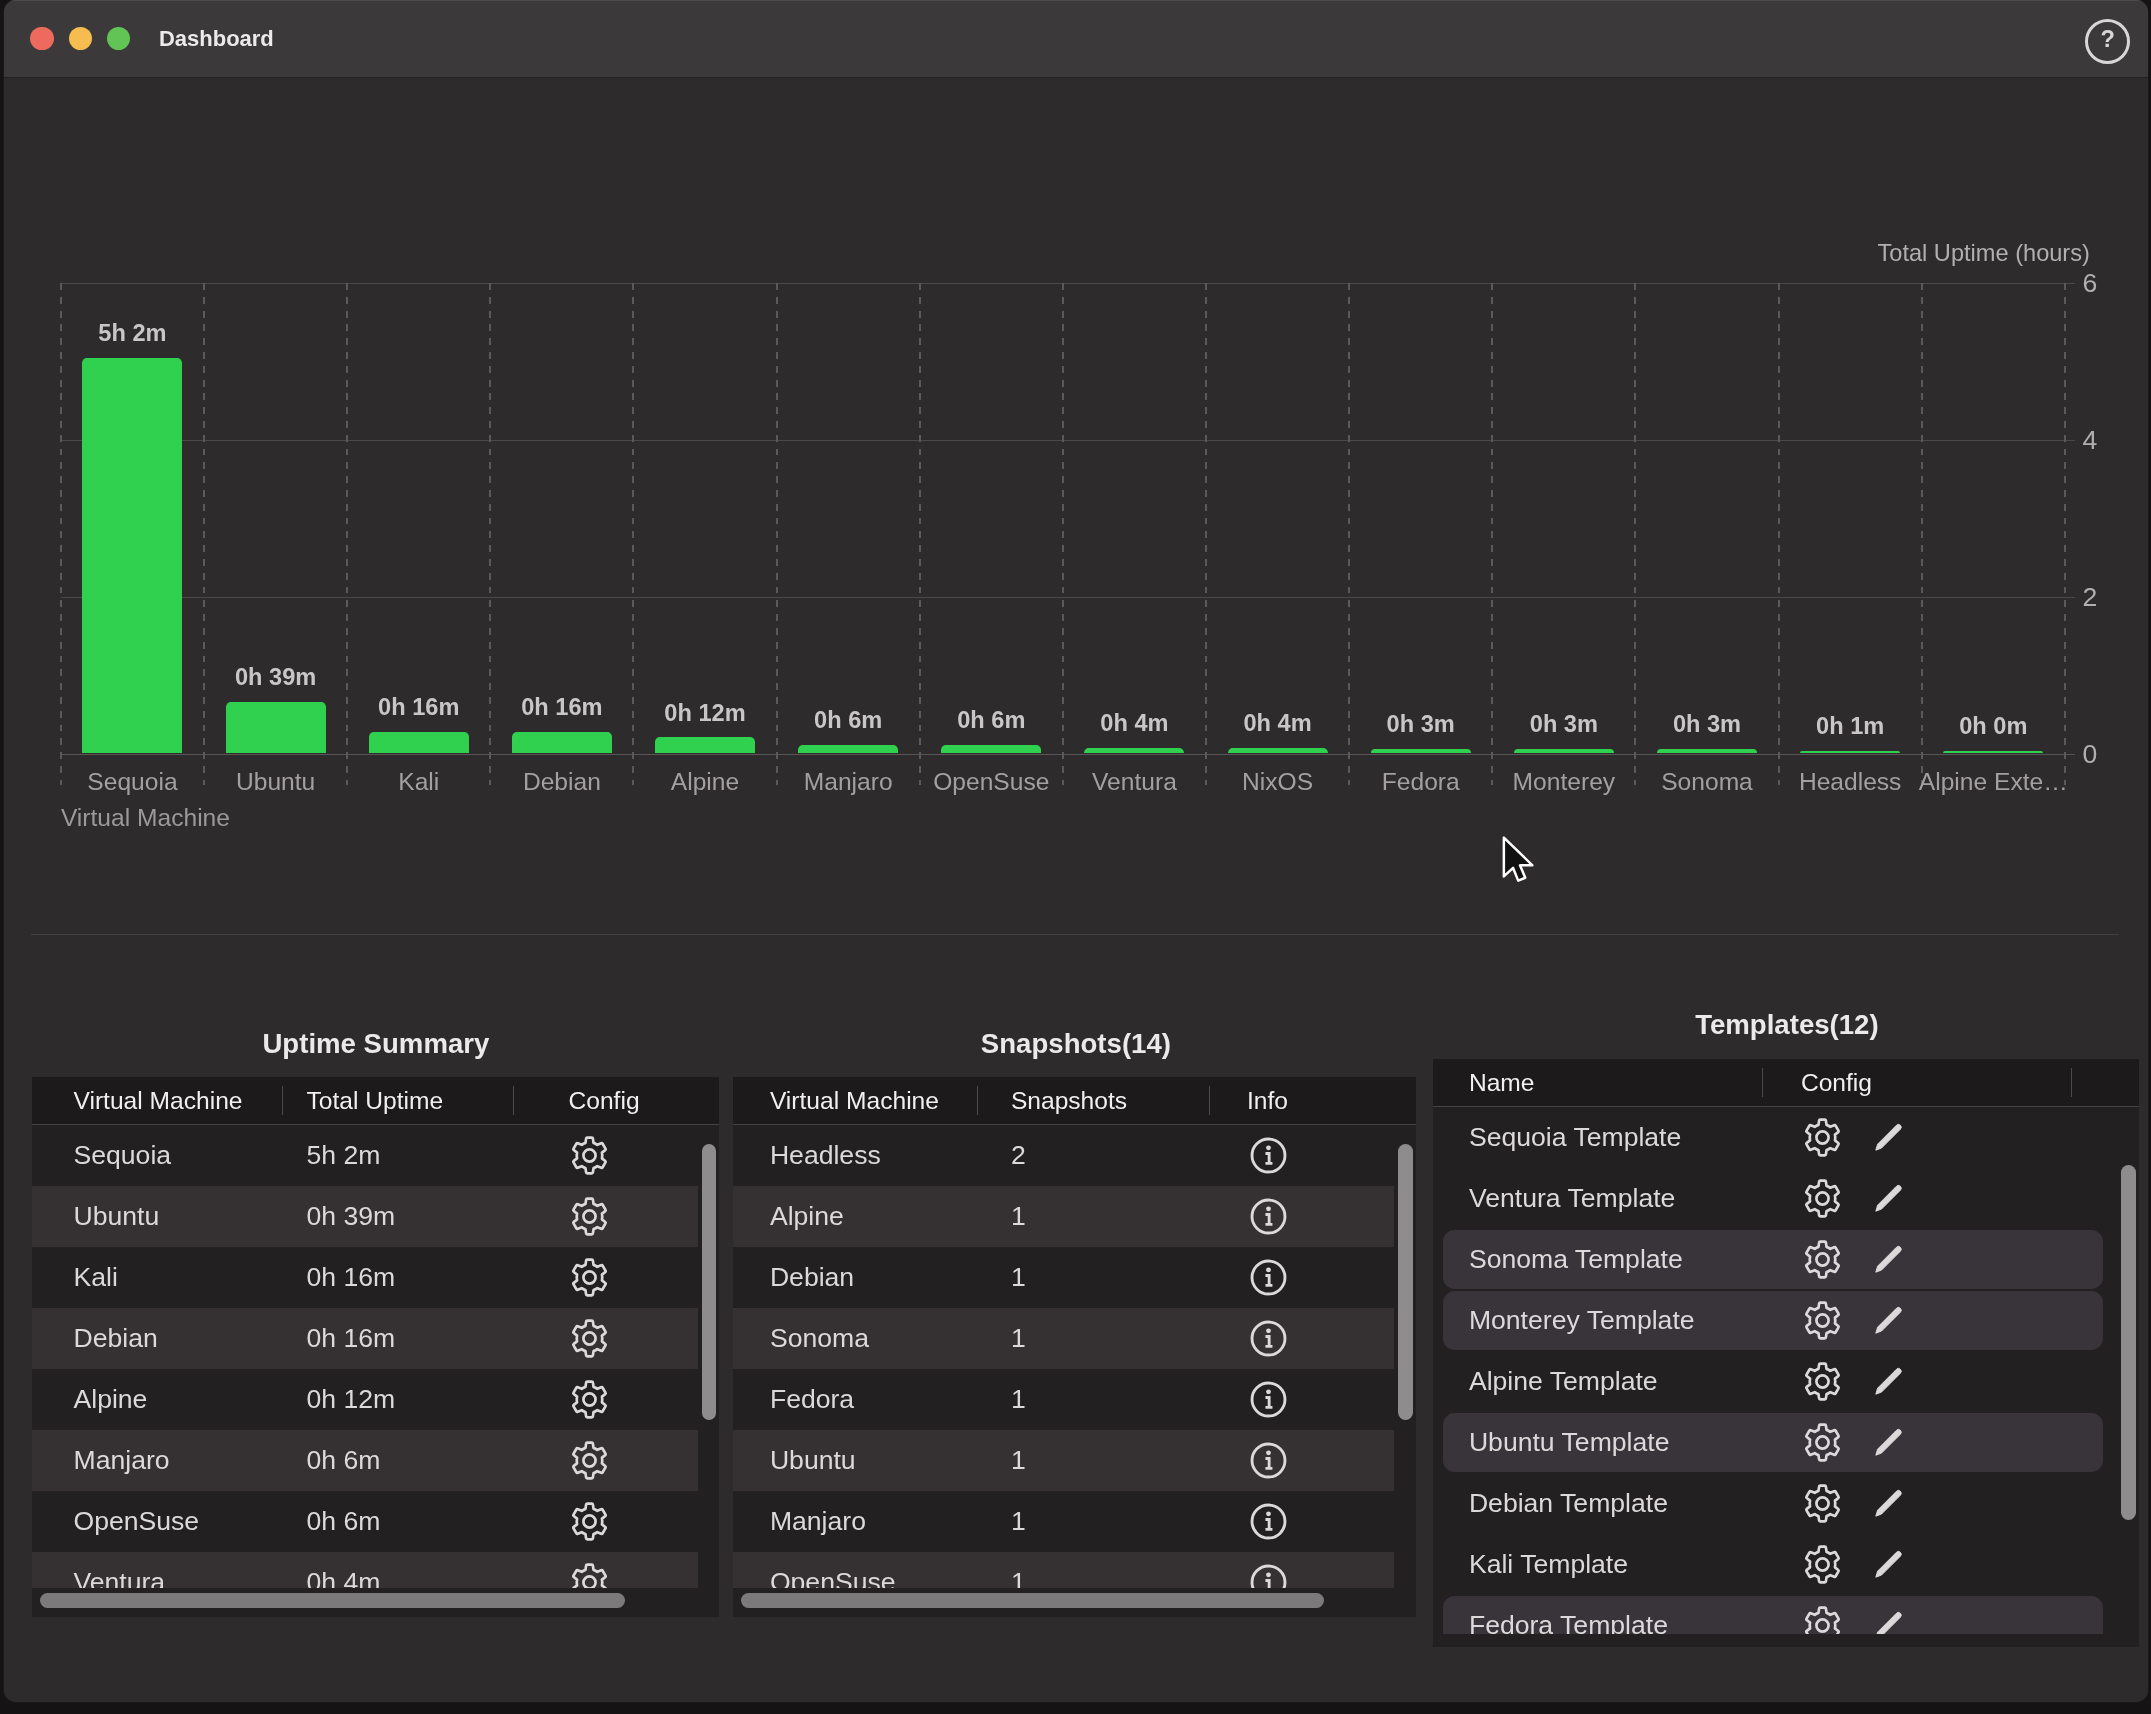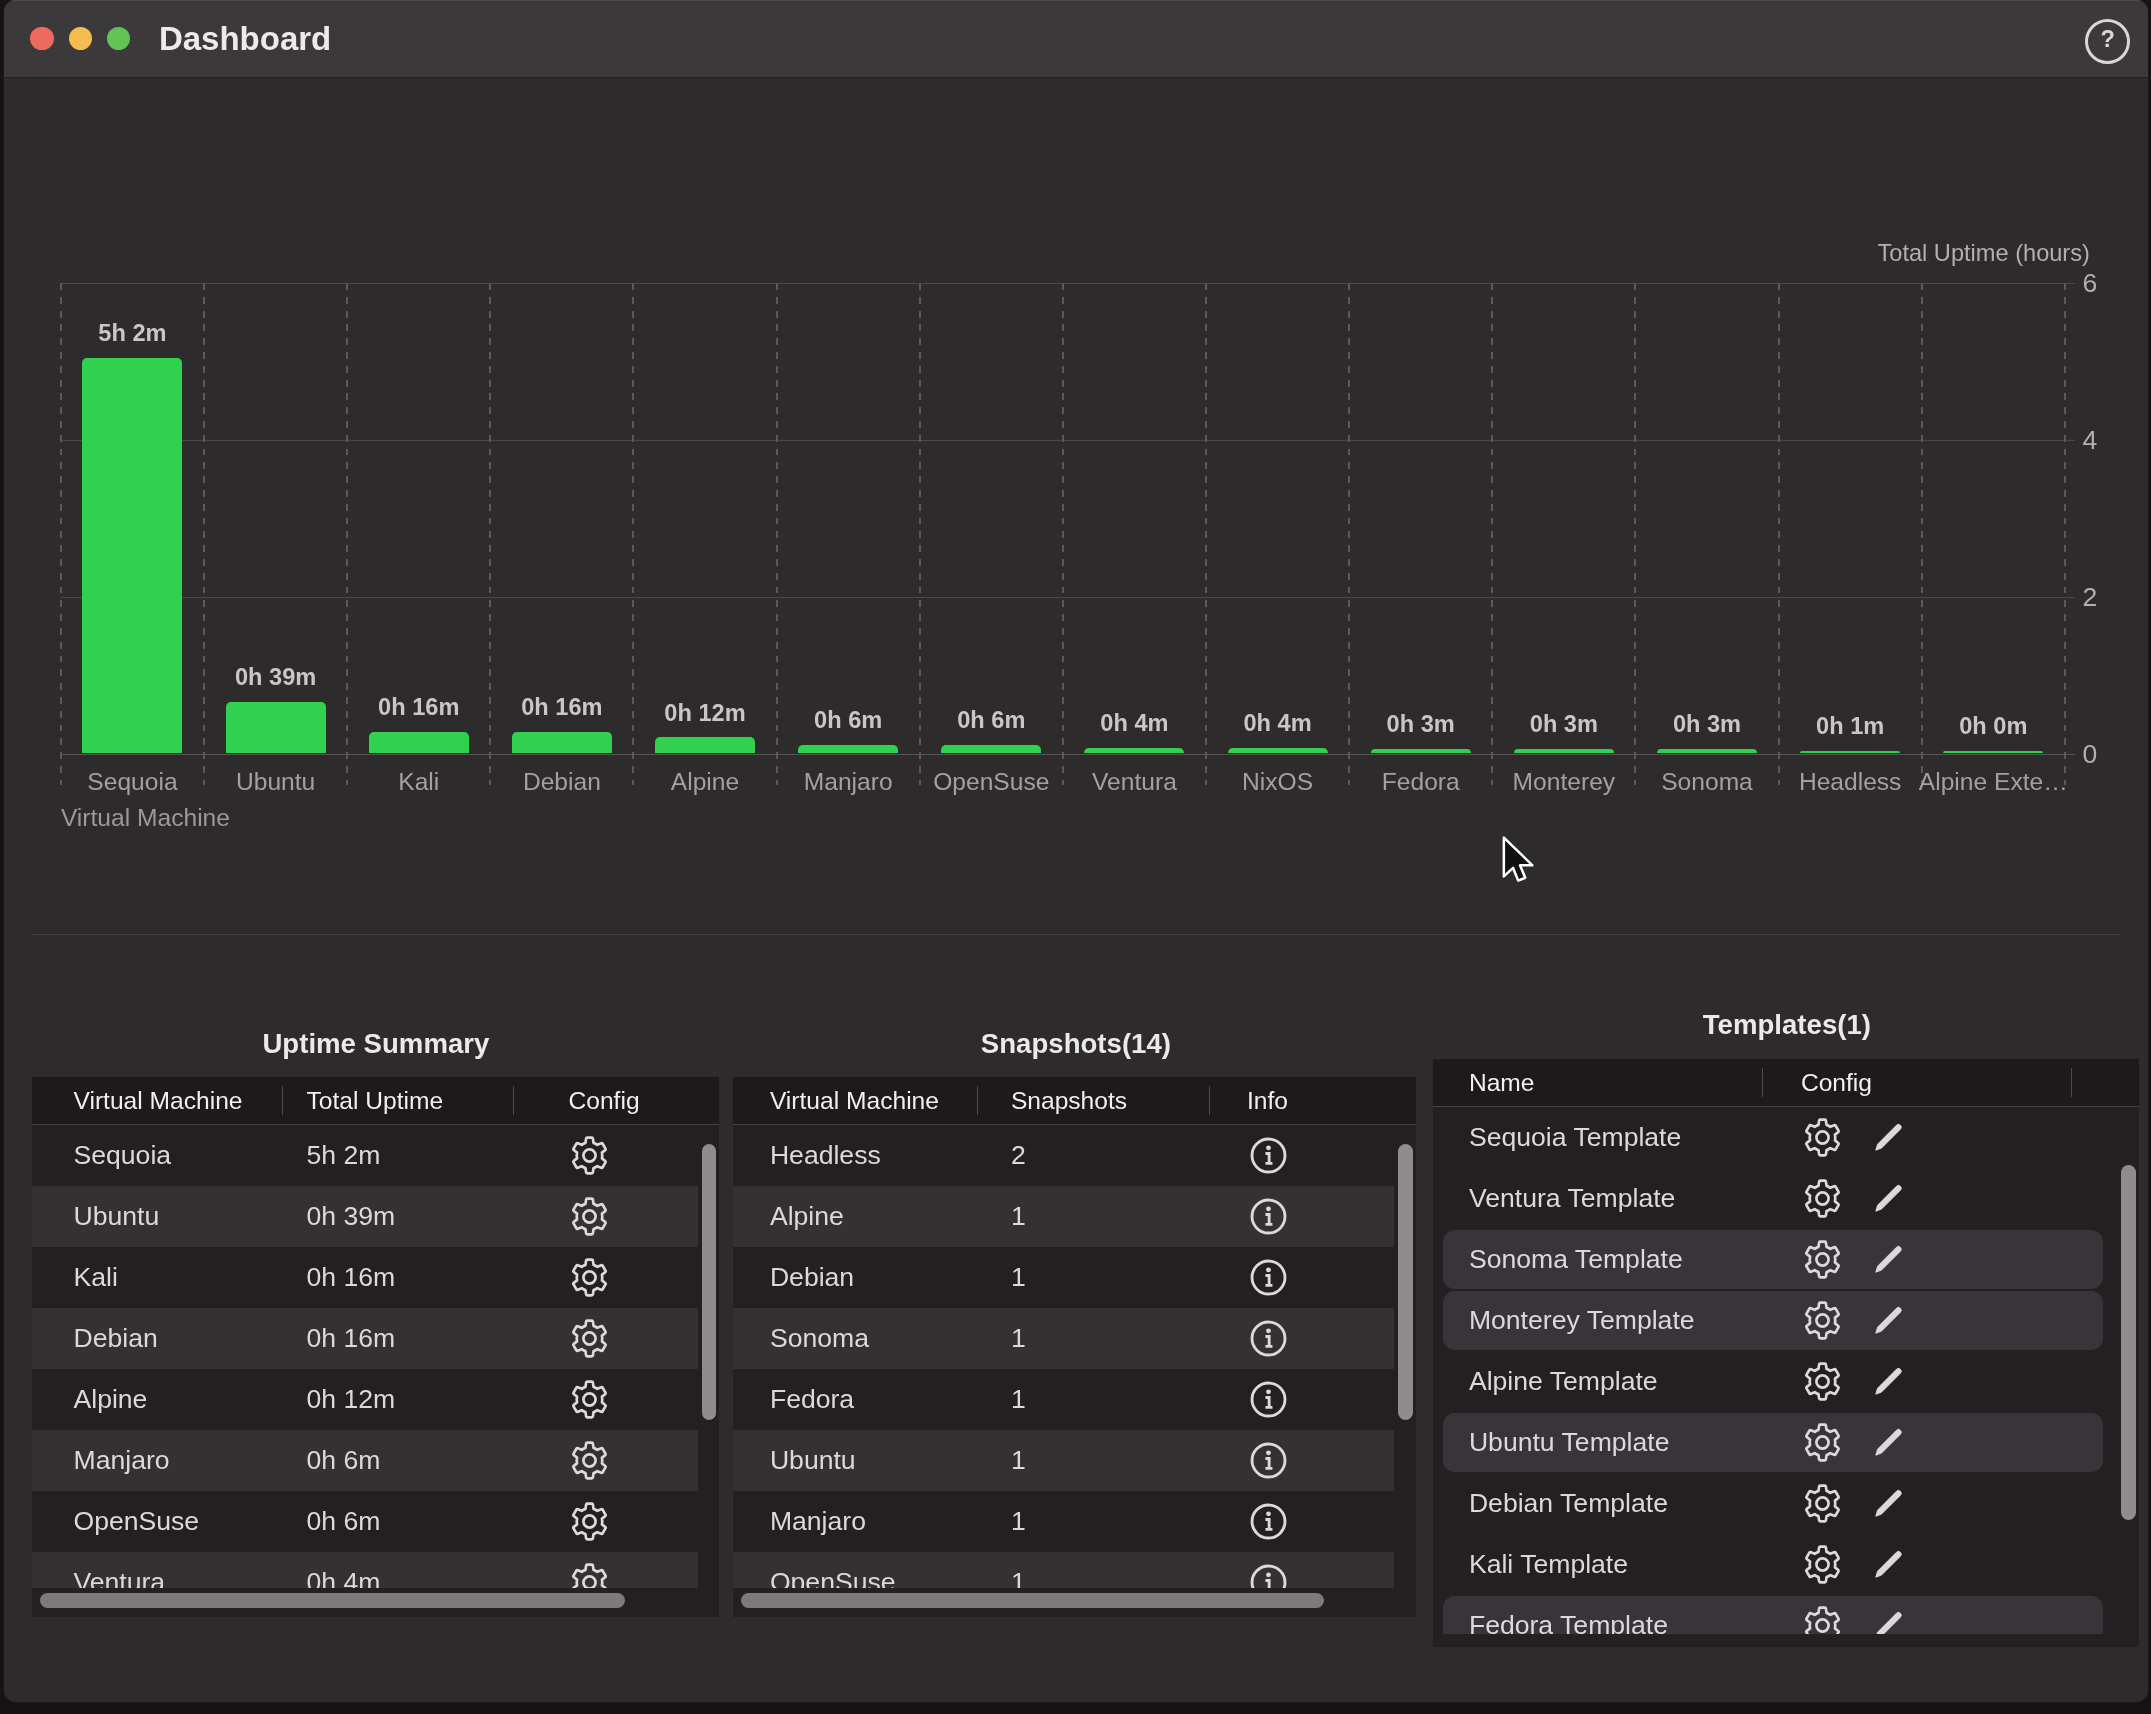--- a/index.html
+++ b/index.html
@@ -6,21 +6,21 @@
     font-family:"Liberation Sans","DejaVu Sans",sans-serif;-webkit-font-smoothing:antialiased;}
   #window{position:absolute;left:3.9px;top:0;width:2144px;height:1702px;background:#2e2b2c;
     border-radius:11.8px;overflow:hidden;box-shadow:0 0 0 1px #1a1819;}
   
   #titlebar{position:absolute;left:0;top:0;width:100%;height:77px;background:#3b393a;
     border-bottom:1px solid #242122;box-shadow:inset 0 1px 0 #4d4b4c;}
   .traffic{position:absolute;top:26.6px;width:23.6px;height:23.6px;border-radius:50%;}
   .t-red{left:26.6px;background:#ee6a5f;}
   .t-yellow{left:65px;background:#f5bd4f;}
   .t-green{left:103px;background:#61c454;}
-  #win-title{position:absolute;left:155px;top:0;height:77px;line-height:77px;font-size:33px;
+  #win-title{position:absolute;left:155px;top:0;height:77px;line-height:77px;font-size:22px;
     font-weight:700;color:#eceaeb;}
   #help-btn{position:absolute;right:17.7px;top:18.7px;width:39px;height:39px;border-radius:50%;
     border:3px solid #d8d6d7;color:#d8d6d7;text-align:center;line-height:35px;font-size:23.6px;font-weight:700;}
   
   #chart-title{position:absolute;left:0;top:116px;width:100%;text-align:center;font-size:37px;
     font-weight:700;color:#d9d7d8;}
   #y-axis-title{position:absolute;right:58px;top:240px;font-size:23.6px;color:#b2afb0;}
   #plot{position:absolute;left:57px;top:283px;width:2004px;height:471px;}
   .hgrid{position:absolute;left:0;width:calc(100% + 9.9px);height:1px;background:#4b4849;}
   .vgrid{position:absolute;top:0;width:2px;height:502px;
@@ -346,21 +346,21 @@
         </div>
       </div>
     <div class="vscroll" style="top:47px;height:463px">
       <div class="vthumb" style="top:19.7px;height:276px"></div>
     </div>
     <div class="hscroll" style="top:516px;width:667px">
       <div class="hthumb" style="left:0;width:583px"></div>
     </div>
   </div>
 
-  <div class="panel-title" style="left:1783px;top:1009px">Templates(1)</div>
+  <div class="panel-title" style="left:1783px;top:1009px">Templates(12)</div>
   <div class="vmtable" id="tp-table" style="left:1429px;top:1059px;width:706px;height:588px">
     <div class="thead tp-grid">
       <span class="c1">Name</span>
       <span class="c2">Config</span>
       <span class="c3"></span>
       <span class="sep" style="left:329px"></span>
         <span class="sep" style="left:638px"></span>
     </div>
     <div class="tbody" id="tp-body" style="height:527px">
         <div class="rows-clip">

